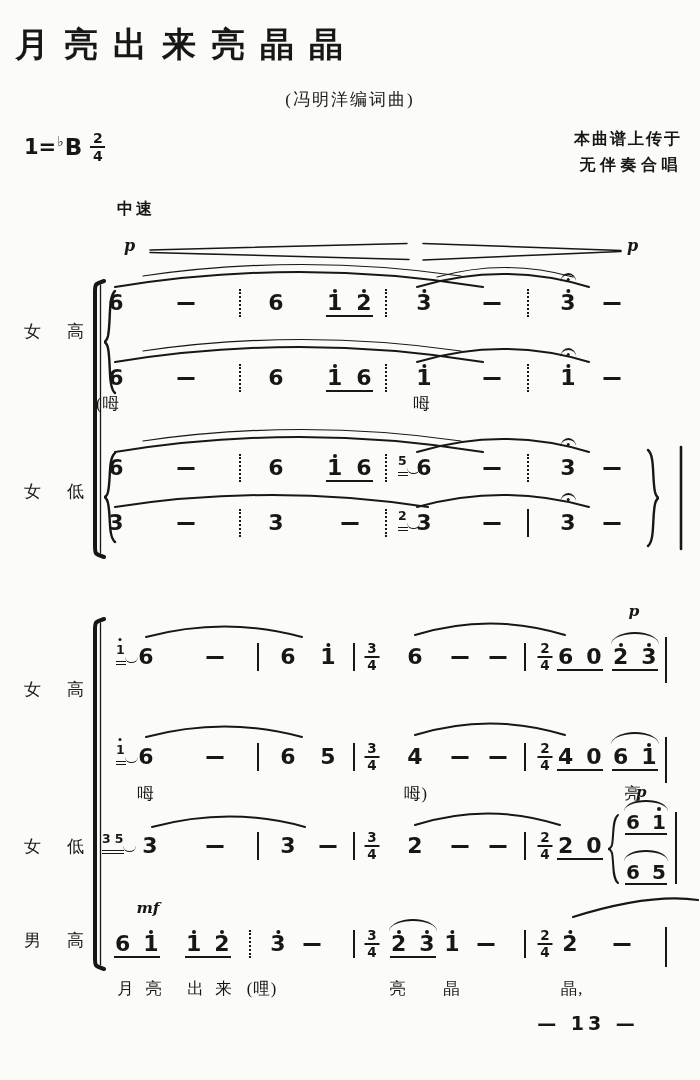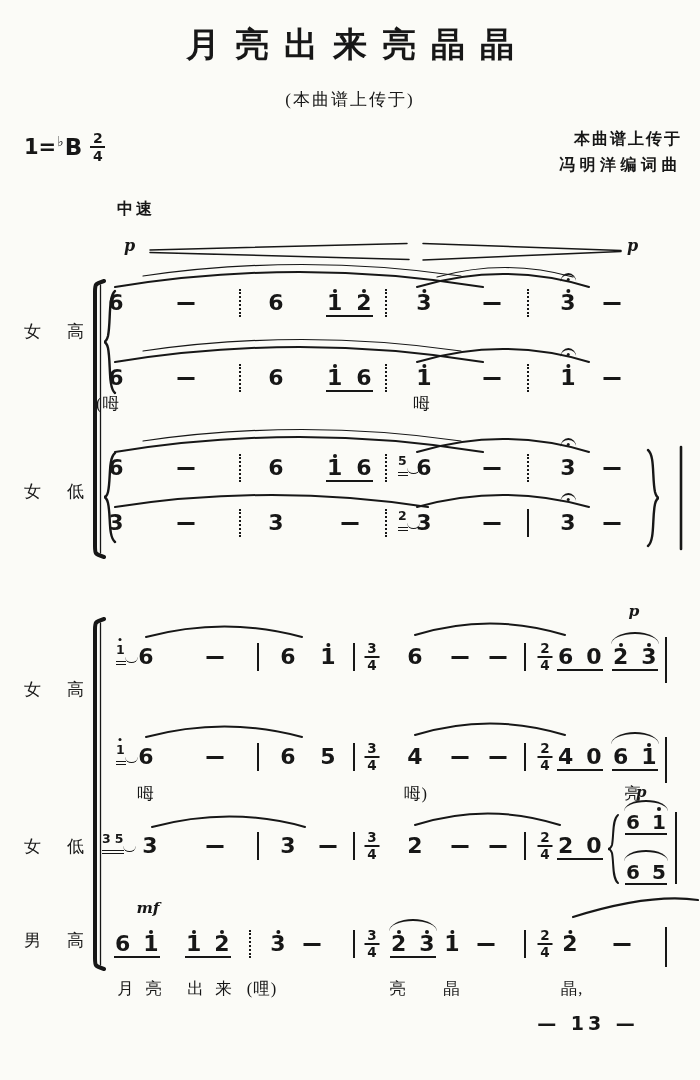--- a/index.html
+++ b/index.html
@@ -1,20 +1,20 @@
 <!DOCTYPE html>
 <html><head>
 <meta charset="utf-8">
 <style>
   html,body{margin:0;padding:0;background:#9a9a9a;}
   .page{position:relative;width:700px;height:1080px;margin:0 auto;background:#fbfbf7;
         font-family:"Liberation Serif",serif;color:#171717;overflow:hidden;}
   .abs{position:absolute;}
   
-  .title{left:0;right:0;top:22px;text-align:center;font-size:34px;font-weight:bold;
+  .title{left:0;right:0;top:22px;font-size:34px;font-weight:bold;
          letter-spacing:15px;text-indent:15px;white-space:nowrap;}
   .subtitle{left:0;right:0;top:88px;text-align:center;font-size:17px;letter-spacing:2px;}
   .keysig{left:24px;top:132px;display:flex;align-items:center;font-family:"DejaVu Sans",sans-serif;}
   .kt{font-size:21px;font-weight:bold;}
   .kflat{font-size:14px;font-weight:bold;transform:translateY(-6px);margin:0 1px;}
   .kb{font-size:23px;font-weight:bold;}
   .frac{display:inline-flex;flex-direction:column;align-items:center;margin-left:8px;
         font-size:14px;font-weight:bold;line-height:12px;}
   .frac .fbar{width:15px;height:2px;background:#171717;margin:2px 0;}
   .credits{right:18px;top:126px;text-align:right;font-size:16px;line-height:1.65;
@@ -76,34 +76,34 @@
   .wm .zg{color:#a8553b;font-weight:bold;font-size:17px;}
   .wm .qp{color:#38322e;font-weight:bold;font-size:17px;letter-spacing:1px;}
   svg.decor{position:absolute;left:0;top:0;}
 </style>
 </head>
 <body>
 
 <div class="page">
 
   <div class="abs title">月亮出来亮晶晶</div>
-  <div class="abs subtitle">(本曲谱上传于)</div>
+  <div class="abs subtitle">(冯明洋编词曲)</div>
   <div class="abs keysig">
     <span class="kt">1=</span>
     <span class="kflat">♭</span>
     <span class="kb">B</span>
     <span class="frac">
       <span>2</span>
       <span class="fbar"></span>
       <span>4</span>
     </span>
   </div>
   <div class="abs credits">
     <div>本曲谱上传于</div>
-    <div>冯明洋编词曲</div>
+    <div>无伴奏合唱</div>
   </div>
 
   <div class="abs tempo">中速</div>
   <span class="abs dynp" style="left:124px;top:236px;">p</span>
   <span class="abs dynp" style="left:627px;top:236px;">p</span>
 
   <svg class="decor" width="700" height="1080" viewBox="0 0 700 1080" fill="none" stroke="#171717" stroke-linecap="round">
 
     <path d="M104,281 C95,284 95,284 95,292 L95,546 C95,554 95,554 104,557" stroke-width="4"></path>
     <line x1="100.5" y1="285" x2="100.5" y2="553" stroke-width="1.3"></line>

